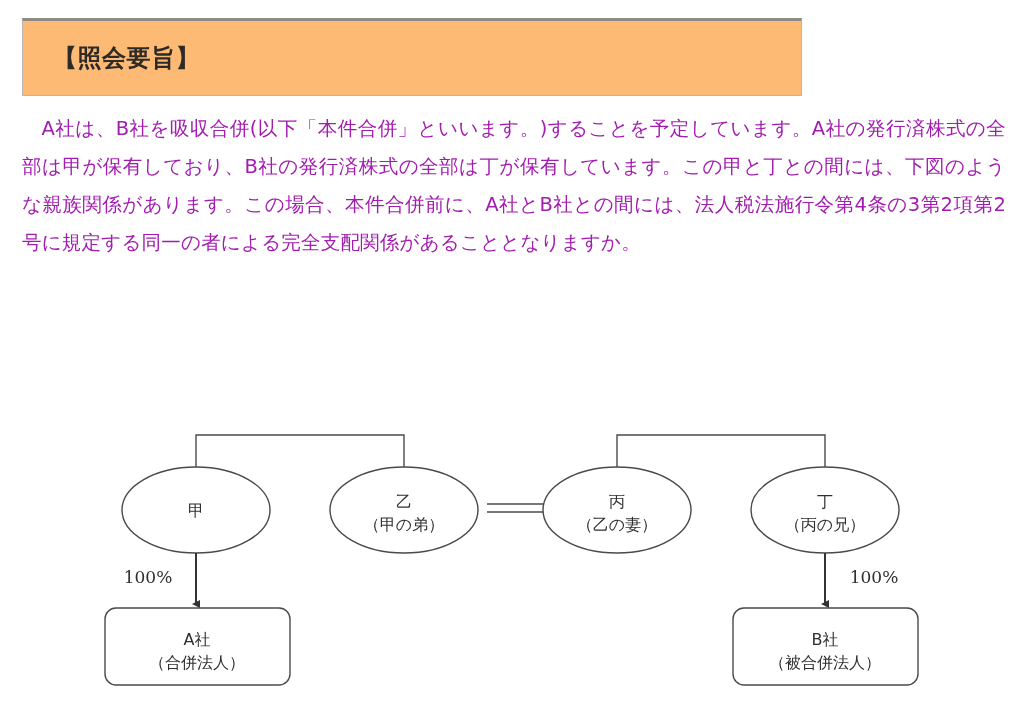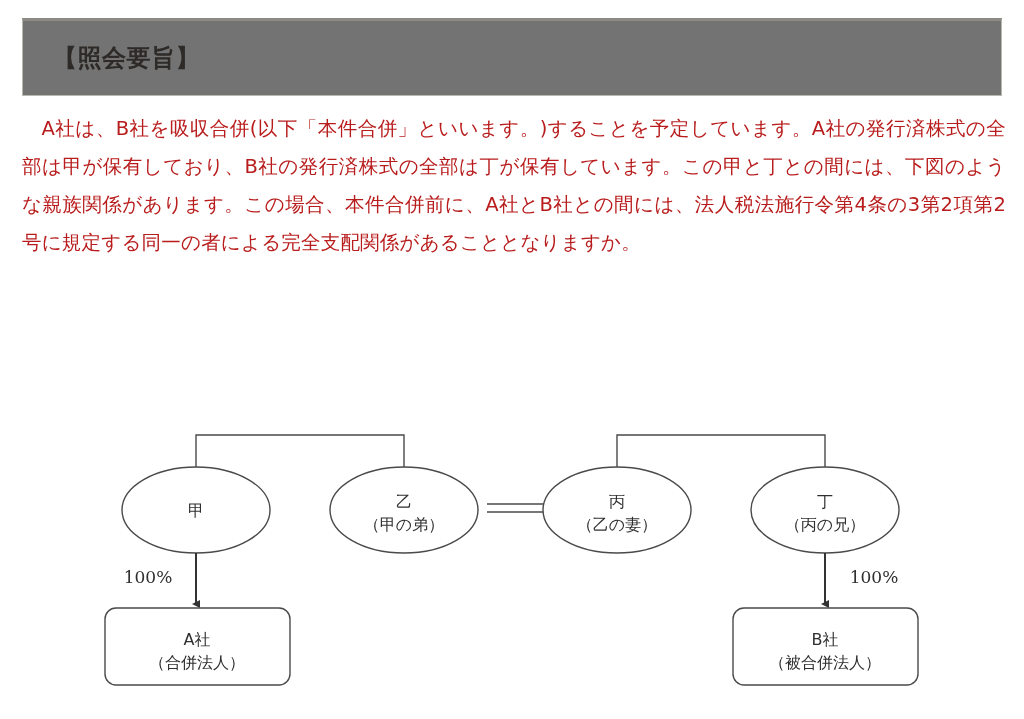--- a/index.html
+++ b/index.html
@@ -16,23 +16,23 @@
     font-family: "DejaVu Sans", "Liberation Sans", sans-serif;
     color: #3b3b3b;
     overflow: hidden;
   }
 
   
   .header-box {
     position: absolute;
     left: 22px;
     top: 18px;
-    width: 980px;
+    width: 780px;
     height: 78px;
-    background: #737373;
+    background: #fdba74;
     border-top: 3px solid #8d8a86;
     border-left: 1px solid #b9b5b0;
     border-right: 1px solid #b9b5b0;
     border-bottom: 1px solid #b9b5b0;
   }
   .header-title {
     position: absolute;
     left: 30px;
     top: 50%;
     transform: translateY(-50%);
@@ -49,21 +49,21 @@
     left: 22px;
     top: 110px;
     width: 984px;
   }
   .para {
     margin: 0;
     font-size: 19.5px;
     line-height: 38px;
     text-indent: 1em;
     text-align: justify;
-    color: #b91c1c;
+    color: #a21caf;
     letter-spacing: 0.2px;
   }
 
   
   .diagram {
     position: absolute;
     left: 0;
     top: 408px;
     width: 1024px;
     height: 300px;

